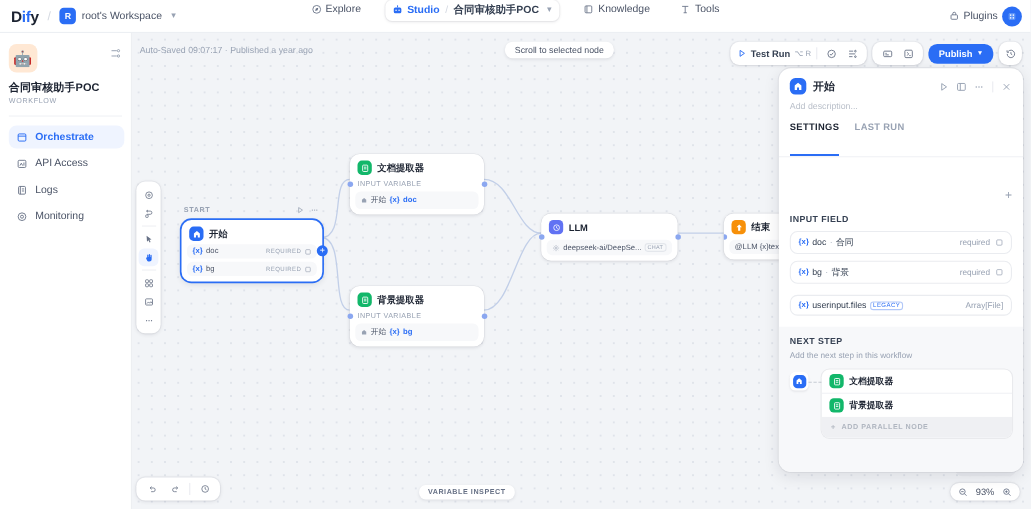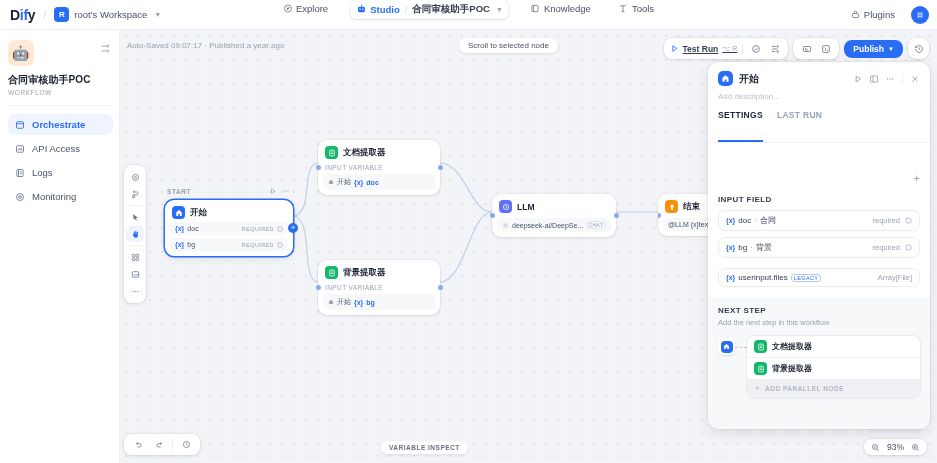--- a/index.html
+++ b/index.html
@@ -43,21 +43,21 @@
   }
   .nav-item.active {
     background: #fff; box-shadow: 0 1px 3px rgba(16,24,40,.10), 0 0 0 1px rgba(16,24,40,.04);
     color: #2a6df5; font-weight: bold;
   }
   .nav-item.active .sub { color: #354052; font-weight: bold; }
   .nav-item .nsl { color: #d4d9e1; font-weight: normal; margin: 0 1px; }
   .ic { display: inline-flex; align-items: center; justify-content: center; }
 
   .nav-right {
-    position: absolute; right: 8px; display: flex; align-items: center; gap: 16px; height: 30px;
+    position: absolute; right: 8px; display: flex; align-items: center; gap: 4px; height: 30px;
   }
   .plugins { display: flex; align-items: center; gap: 4px; font-size: 9.5px; color: #495265; cursor: pointer;}
   .avatar-top {
     width: 18px; height: 18px; border-radius: 50%; background: #2a6df5;
     display: flex; align-items: center; justify-content: center;
   }
 
   
   .sidebar {
     position: absolute; top: 30px; left: 0; width: 120px; height: 433px;
@@ -230,21 +230,21 @@
     background: #eff0f3; cursor: pointer;
   }
   svg { display: block; }
 
   
   .ctrlbar { position: absolute; top: 8px; right: 8px; display: flex; align-items: center; gap: 5px; z-index: 26;}
   .ctrl-group {
     background: #fff; border-radius: 8px; display: flex; align-items: center; gap: 4px;
     padding: 3px 6px; box-shadow: 0 1px 3px rgba(16,24,40,.10), 0 0 0 1px rgba(16,24,40,.04);
   }
-  .testrun { display: flex; align-items: center; gap: 4px; font-size: 8.5px; color: #354052; font-weight: bold; cursor:pointer;text-decoration:underline; }
+  .testrun { display: flex; align-items: center; gap: 4px; font-size: 8.5px; color: #354052; font-weight: bold; cursor:pointer; }
   .kbd { font-size: 7px; color: #98a2b3; font-weight: normal; }
   .cg-sep { width: 1px; height: 11px; background: #eaecf0; margin: 0 1px; }
   .cbtn { width: 15px; height: 15px; display: flex; align-items: center; justify-content: center; color: #667085; cursor: pointer; border-radius: 4px;}
   .publish {
     background: #2a6df5; color: #fff; border-radius: 8px; padding: 4px 9px;
     font-size: 8.5px; font-weight: bold; display: flex; align-items: center; gap: 4px; cursor: pointer;
   }
   .hist-btn {
     background: #fff; border-radius: 8px; width: 21px; height: 21px;
     display: flex; align-items: center; justify-content: center; color: #667085;

